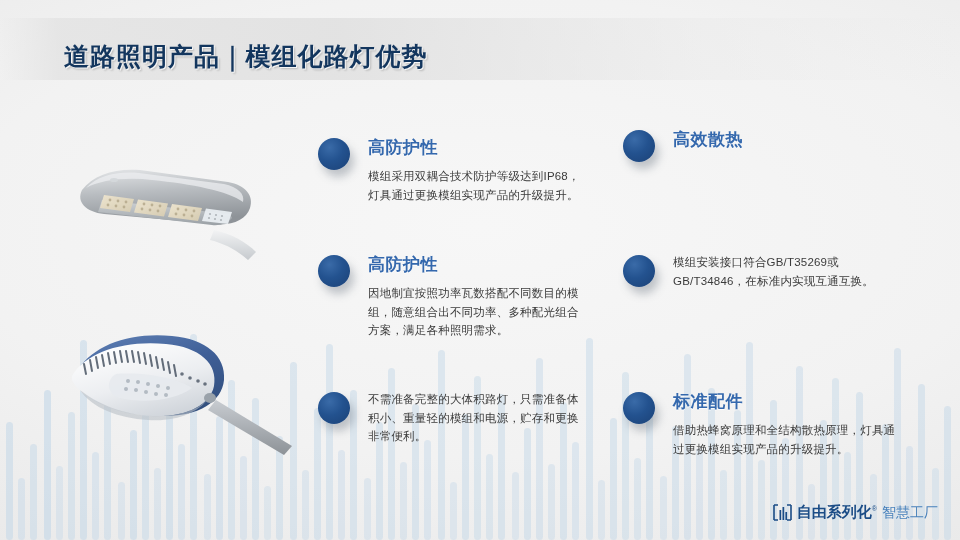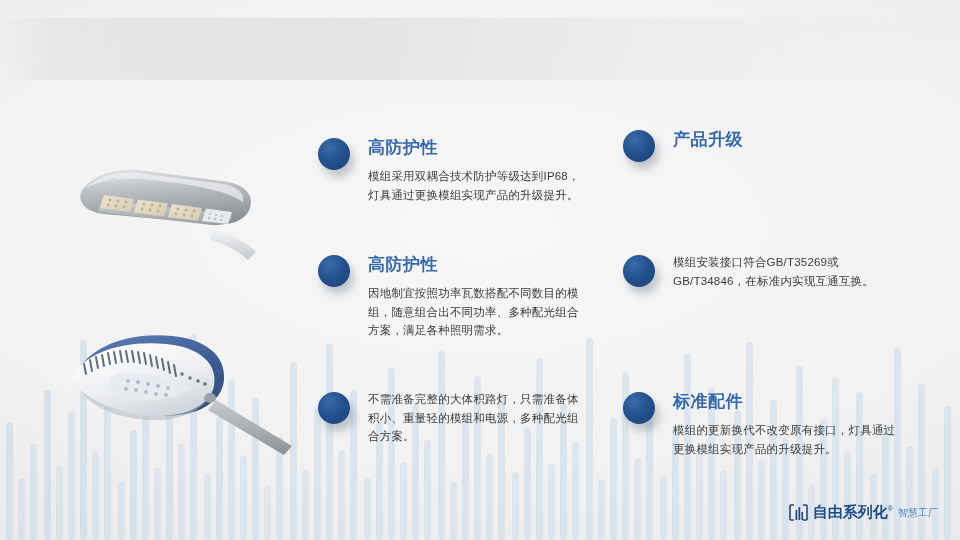--- a/index.html
+++ b/index.html
@@ -64,21 +64,21 @@
   #logo{
     position:absolute;right:22px;bottom:18px;
     display:flex;align-items:center;gap:5px;
   }
   #logo-mark{width:19px;height:17px;display:block;}
   .logo-main{
     font-size:15px;font-weight:bold;color:#1b4c86;letter-spacing:0px;
     position:relative;
   }
   .logo-reg{font-size:7px;vertical-align:super;font-weight:normal;}
-  .logo-sub{font-size:10px;color:#3d7ab8;letter-spacing:0px;opacity:.92;}
+  .logo-sub{font-size:14px;color:#3d7ab8;letter-spacing:0px;opacity:.92;}
 </style>
 </head>
 <body>
 
 <div id="slide">
 
   <div id="bars">
       <div class="bar" style="left: 6px; height: 118px; opacity: 0.55; background: rgb(195, 215, 232);"></div>
       <div class="bar" style="left: 18px; height: 62px; opacity: 0.45; background: rgb(195, 215, 232);"></div>
       <div class="bar" style="left: 30px; height: 96px; opacity: 0.5; background: rgb(195, 215, 232);"></div>
@@ -152,20 +152,21 @@
       <div class="bar" style="left: 870px; height: 66px; opacity: 0.4; background: rgb(195, 215, 232);"></div>
       <div class="bar" style="left: 882px; height: 116px; opacity: 0.5; background: rgb(195, 215, 232);"></div>
       <div class="bar" style="left: 894px; height: 192px; opacity: 0.47; background: rgb(195, 215, 232);"></div>
       <div class="bar" style="left: 906px; height: 94px; opacity: 0.44; background: rgb(195, 215, 232);"></div>
       <div class="bar" style="left: 918px; height: 156px; opacity: 0.5; background: rgb(195, 215, 232);"></div>
       <div class="bar" style="left: 932px; height: 72px; opacity: 0.41; background: rgb(195, 215, 232);"></div>
       <div class="bar" style="left: 944px; height: 134px; opacity: 0.5; background: rgb(195, 215, 232);"></div>
     </div>
 
   <div id="titlebar"></div>
+  <div id="title">道路照明产品｜模组化路灯优势</div>
 
   <svg class="lamp" id="lamp1" viewBox="0 0 250 120">
     <defs>
       <linearGradient id="g1" x1="0" y1="0" x2="0.2" y2="1">
         <stop offset="0%" stop-color="#e4e6e8"></stop>
         <stop offset="45%" stop-color="#b9bdc1"></stop>
         <stop offset="100%" stop-color="#8e9398"></stop>
       </linearGradient>
       <linearGradient id="g1b" x1="0" y1="0" x2="0" y2="1">
         <stop offset="0%" stop-color="#cfd3d6"></stop>
@@ -297,21 +298,21 @@
     <span class="dot"></span>
     <div class="ftext">
       <p class="fhead">高防护性</p>
       <p class="fbody">模组采用双耦合技术防护等级达到IP68，灯具通过更换模组实现产品的升级提升。</p>
     </div>
   </div>
 
   <div class="feature" style="left:623px;top:130px;">
     <span class="dot"></span>
     <div class="ftext" style="width:222px;">
-      <p class="fhead">产品升级</p>
+      <p class="fhead">高效散热</p>
     </div>
   </div>
 
   <div class="feature" style="left:318px;top:255px;">
     <span class="dot"></span>
     <div class="ftext">
       <p class="fhead">高防护性</p>
       <p class="fbody">因地制宜按照功率瓦数搭配不同数目的模组，随意组合出不同功率、多种配光组合方案，满足各种照明需求。</p>
     </div>
   </div>
@@ -319,29 +320,29 @@
   <div class="feature" style="left:623px;top:255px;">
     <span class="dot"></span>
     <div class="ftext" style="width:230px;">
       <p class="fbody">模组安装接口符合GB/T35269或GB/T34846，在标准内实现互通互换。</p>
     </div>
   </div>
 
   <div class="feature" style="left:318px;top:392px;">
     <span class="dot"></span>
     <div class="ftext" style="width:222px;">
-      <p class="fbody">不需准备完整的大体积路灯，只需准备体积小、重量轻的模组和电源，多种配光组合方案。</p>
+      <p class="fbody">不需准备完整的大体积路灯，只需准备体积小、重量轻的模组和电源，贮存和更换非常便利。</p>
     </div>
   </div>
 
   <div class="feature" style="left:623px;top:392px;">
     <span class="dot"></span>
     <div class="ftext" style="width:228px;">
       <p class="fhead">标准配件</p>
-      <p class="fbody">模组的更新换代不改变原有接口，灯具通过更换模组实现产品的升级提升。</p>
+      <p class="fbody">借助热蜂窝原理和全结构散热原理，灯具通过更换模组实现产品的升级提升。</p>
     </div>
   </div>
 
   <div id="logo">
     <svg id="logo-mark" viewBox="0 0 19 17">
       <path d="M1 1 H5 M1 1 V16 M1 16 H5" stroke="#1b4c86" stroke-width="1.6" fill="none"></path>
       <path d="M14 1 H18 M18 1 V16 M14 16 H18" stroke="#1b4c86" stroke-width="1.6" fill="none"></path>
       <rect x="6.5" y="6" width="1.7" height="10" fill="#1b4c86"></rect>
       <rect x="9.5" y="3" width="1.7" height="13" fill="#1b4c86"></rect>
       <rect x="12.4" y="8" width="1.7" height="8" fill="#1b4c86"></rect>

